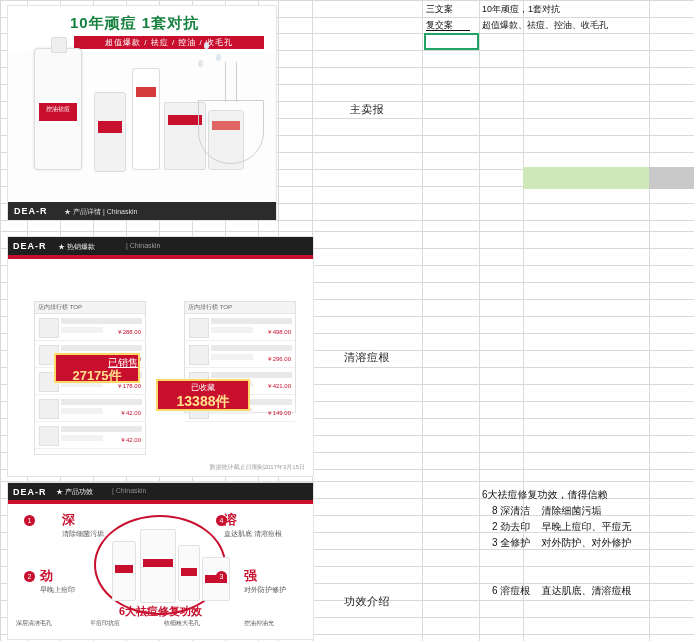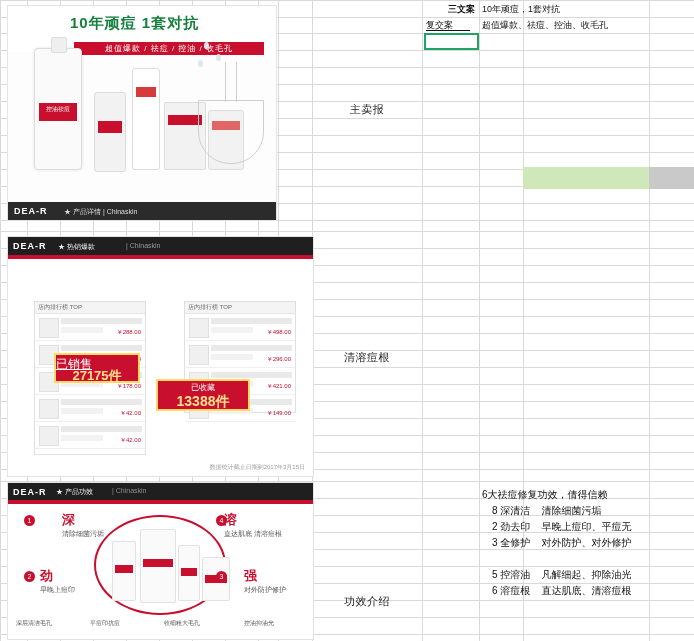--- a/index.html
+++ b/index.html
@@ -34,21 +34,21 @@
   #promo1 .p1-head{
     position:absolute;left:0;top:0;width:100%;height:46px;
     background:#ffffff;
   }
   #promo1 .p1-title{
     position:absolute;left:62px;top:8px;width:200px;
     font-size:15px;font-weight:bold;color:#15803d;
     letter-spacing:1px;white-space:nowrap;
   }
   #promo1 .p1-sub{
-    position:absolute;left:66px;top:36px;width:190px;height:13px;
+    position:absolute;left:66px;top:30px;width:190px;height:13px;
     background:#c8102e;color:#fff;font-size:8px;
     display:flex;align-items:center;justify-content:center;
     letter-spacing:1px;
   }
   
   .bottle{position:absolute;background:#f2f2f2;border:1px solid #dcdcdc;border-radius:3px;}
   #b-main{left:26px;top:42px;width:46px;height:120px;background:#fafafa;border-radius:4px;box-shadow:0 0 3px rgba(0,0,0,.12);}
   #b-main .neck{position:absolute;left:16px;top:-12px;width:14px;height:14px;background:#efefef;border:1px solid #ddd;border-radius:2px;}
   #b-main .redband{position:absolute;left:4px;right:4px;top:54px;height:18px;background:#c8102e;}
   #b-main .txt{position:absolute;left:4px;right:4px;top:56px;font-size:6px;color:#fff;text-align:center;}
@@ -125,21 +125,21 @@
     position:absolute;left:0;right:0;height:26px;border-bottom:1px solid #efefef;
   }
   .prow .thumb{position:absolute;left:4px;top:4px;width:18px;height:18px;background:#f0f0f0;border:1px solid #e0e0e0;}
   .prow .t1{position:absolute;left:26px;top:4px;right:3px;height:6px;background:#e9e9e9;}
   .prow .t2{position:absolute;left:26px;top:13px;width:42px;height:6px;background:#f2f2f2;}
   .prow .price{position:absolute;right:4px;bottom:3px;font-size:6px;color:#c8102e;}
   .badge-sold{
     position:absolute;left:46px;top:116px;width:86px;height:30px;
     background:#c8102e;color:#fff;border:2px solid #ffd966;box-sizing:border-box;
   }
-  .badge-sold .b1{position:absolute;left:0;right:0;top:1px;text-align:left;font-size:12px;text-decoration:underline;}
+  .badge-sold .b1{position:absolute;left:0;right:0;top:1px;text-align:right;font-size:10px;text-decoration:underline;}
   .badge-sold .b2{position:absolute;left:0;right:0;top:12px;text-align:center;font-size:13px;font-weight:bold;color:#ffe08a;}
   .badge-fav{
     position:absolute;left:148px;top:142px;width:94px;height:32px;
     background:#c8102e;color:#fff;border:2px solid #ffd966;box-sizing:border-box;
   }
   .badge-fav .b1{position:absolute;left:0;right:0;top:1px;text-align:center;font-size:8px;}
   .badge-fav .b2{position:absolute;left:0;right:0;top:12px;text-align:center;font-size:14px;font-weight:bold;color:#ffe08a;}
   .p2-note{
     position:absolute;right:8px;bottom:4px;font-size:6px;color:#9a9a9a;
   }
@@ -274,21 +274,21 @@
     <div class="drop" style="left:196px;top:36px;"></div>
     <div class="drop" style="left:208px;top:48px;"></div>
     <div class="drop" style="left:190px;top:54px;"></div>
 
     <div class="p1-foot">
       <div class="logo">DEA-R</div>
       <div class="crumb">★ 产品详情 | Chinaskin</div>
     </div>
   </div>
 
-  <div class="tr-row" style="left:448px;top:3px;font-weight:bold;">三文案</div>
+  <div class="tr-row" style="left:426px;top:3px;">三文案</div>
   <div class="tr-row" style="left:482px;top:3px;">10年顽痘，1套对抗</div>
   <div class="tr-row" style="left:426px;top:19px;">复交案</div>
   <div class="tr-underline" style="left:426px;top:30px;width:44px;"></div>
   <div class="tr-row" style="left:482px;top:19px;">超值爆款、祛痘、控油、收毛孔</div>
 
   <div id="activecell"></div>
   <div id="greenblob"></div>
   <div id="greyblob"></div>
 
   <div class="center-label" style="left:312px;top:96px;width:110px;height:26px;">主卖报</div>
@@ -413,28 +413,28 @@
     <div class="kw" style="left:32px;top:84px;">
       <span>劲</span>
       <small>早晚上痘印</small>
     </div>
     <div class="num" style="right:86px;top:88px;">3</div>
     <div class="kw" style="left:236px;top:84px;">
       <span>强</span>
       <small>对外防护修护</small>
     </div>
 
+    <div class="p3-caption">6大祛痘修复功效</div>
     <div class="p3-bullets">
       <span style="left:2px;">深层清洁毛孔</span>
       <span style="left:76px;">平痘印抗痘</span>
       <span style="left:150px;">收细粗大毛孔</span>
       <span style="left:230px;">控油抑油光</span>
     </div>
   </div>
 
   <div class="txtblock" style="left:482px;top:487px;">6大祛痘修复功效，倩得信赖</div>
   <div class="txtblock" style="left:492px;top:503px;">8 深清洁    清除细菌污垢</div>
   <div class="txtblock" style="left:492px;top:519px;">2 劲去印    早晚上痘印、平痘无</div>
   <div class="txtblock" style="left:492px;top:535px;">3 全修护    对外防护、对外修护</div>
-  <div class="txtblock" style="left:492px;top:567px;">5 控溶油    凡解细起、抑除油光</div>
   <div class="txtblock" style="left:492px;top:583px;">6 溶痘根    直达肌底、清溶痘根</div>
 
 </div>
 
 </body></html>

